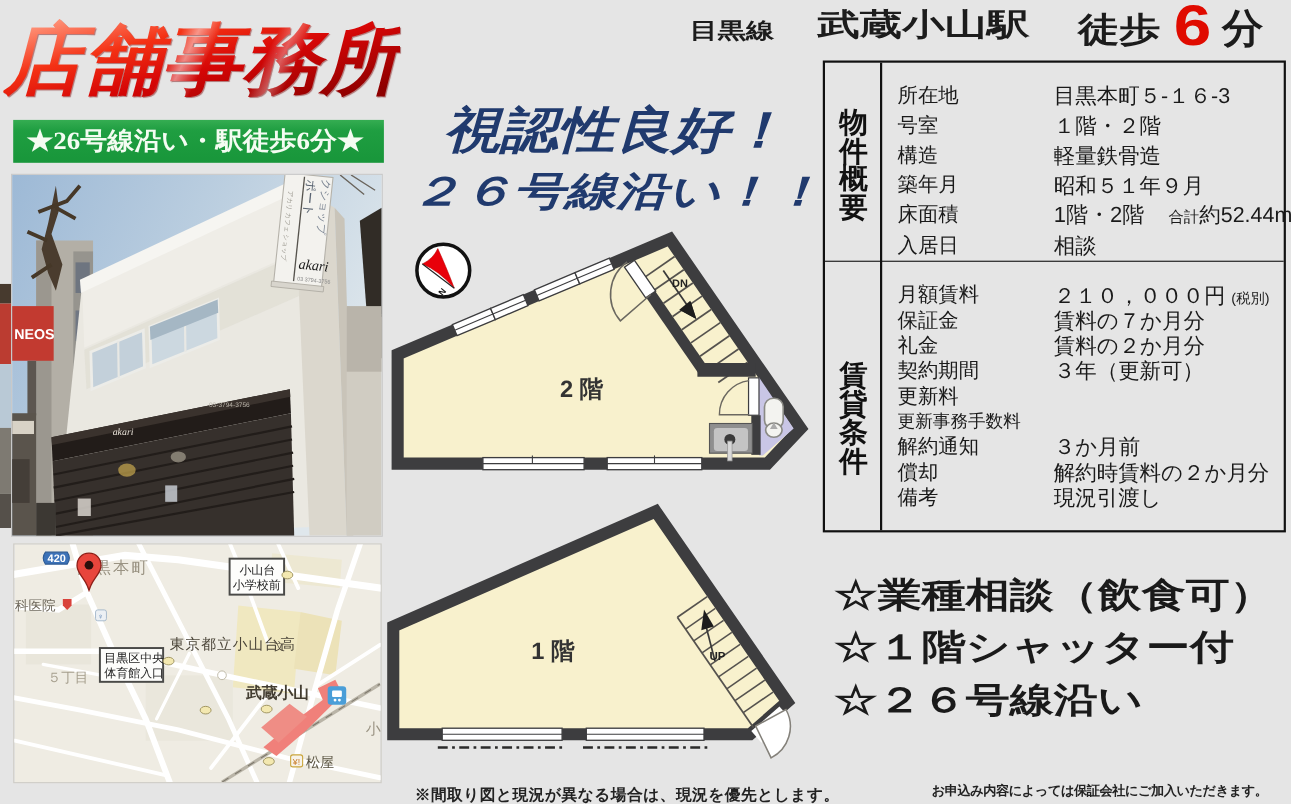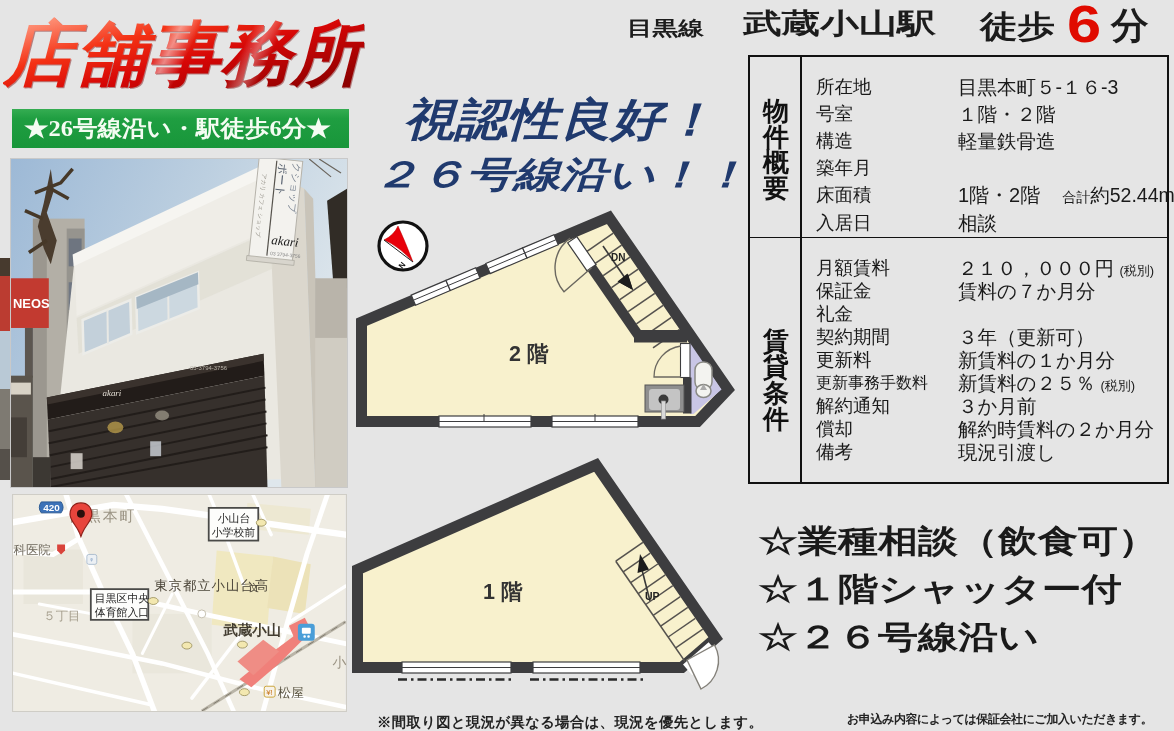--- a/index.html
+++ b/index.html
@@ -348,35 +348,35 @@
   <div class="abs" style="left:11px;top:42px;width:30px;font-size:26px;font-weight:bold;color:#111;line-height:25.5px;text-align:center;">物<br>件<br>概<br>要</div>
 
   <div class="abs" style="left:11px;top:271px;width:30px;font-size:26px;font-weight:bold;color:#111;line-height:26px;text-align:center;">賃<br>貸<br>条<br>件</div>
 <div class="abs" style="left:66px;top:16.5px;font-size:18.5px;color:#1a1a1a;white-space:nowrap;">所在地</div>
       <div class="abs" style="left:208px;top:16.5px;font-size:19.5px;color:#1a1a1a;white-space:nowrap;">目黒本町５-１６-3</div>
 <div class="abs" style="left:66px;top:43.7px;font-size:18.5px;color:#1a1a1a;white-space:nowrap;">号室</div>
       <div class="abs" style="left:208px;top:43.7px;font-size:19.5px;color:#1a1a1a;white-space:nowrap;font-family:Liberation Mono, monospace;">１階・２階</div>
 <div class="abs" style="left:66px;top:70.9px;font-size:18.5px;color:#1a1a1a;white-space:nowrap;">構造</div>
       <div class="abs" style="left:208px;top:70.9px;font-size:19.5px;color:#1a1a1a;white-space:nowrap;">軽量鉄骨造</div>
 <div class="abs" style="left:66px;top:98.1px;font-size:18.5px;color:#1a1a1a;white-space:nowrap;">築年月</div>
+      <div class="abs" style="left:208px;top:98.1px;font-size:19.5px;color:#1a1a1a;white-space:nowrap;">昭和５１年９月</div>
 <div class="abs" style="left:66px;top:125.3px;font-size:18.5px;color:#1a1a1a;white-space:nowrap;">床面積</div>
       <div class="abs" style="left:208px;top:125.3px;font-size:19.5px;color:#1a1a1a;white-space:nowrap;"><span style="font-size:20px;">1階・2階</span><span style="font-size:14px;padding-left:22px;">合計</span>約52.44m<span style="font-size:11px;vertical-align:5px;">2</span></div>
 <div class="abs" style="left:66px;top:152.5px;font-size:18.5px;color:#1a1a1a;white-space:nowrap;">入居日</div>
       <div class="abs" style="left:208px;top:152.5px;font-size:19.5px;color:#1a1a1a;white-space:nowrap;">相談</div>
 <div class="abs" style="left:66px;top:197.7px;font-size:18.5px;color:#1a1a1a;white-space:nowrap;">月額賃料</div>
       <div class="abs" style="left:208px;top:197.7px;font-size:19.5px;color:#1a1a1a;white-space:nowrap;">２１０，０００円 <span style="font-size:13px;">(税別)</span></div>
 <div class="abs" style="left:66px;top:220.7px;font-size:18.5px;color:#1a1a1a;white-space:nowrap;">保証金</div>
       <div class="abs" style="left:208px;top:220.7px;font-size:19.5px;color:#1a1a1a;white-space:nowrap;">賃料の７か月分</div>
 <div class="abs" style="left:66px;top:243.7px;font-size:18.5px;color:#1a1a1a;white-space:nowrap;">礼金</div>
+      <div class="abs" style="left:208px;top:243.7px;font-size:19.5px;color:#1a1a1a;white-space:nowrap;">賃料の２か月分</div>
 <div class="abs" style="left:66px;top:266.7px;font-size:18.5px;color:#1a1a1a;white-space:nowrap;">契約期間</div>
       <div class="abs" style="left:208px;top:266.7px;font-size:19.5px;color:#1a1a1a;white-space:nowrap;">３年（更新可）</div>
 <div class="abs" style="left:66px;top:289.7px;font-size:18.5px;color:#1a1a1a;white-space:nowrap;">更新料</div>
-      <div class="abs" style="left:208px;top:289.7px;font-size:19.5px;color:#1a1a1a;white-space:nowrap;">新賃料の１か月分</div>
 <div class="abs" style="left:66px;top:315.7px;font-size:16px;color:#1a1a1a;white-space:nowrap;">更新事務手数料</div>
-      <div class="abs" style="left:208px;top:312.7px;font-size:19.5px;color:#1a1a1a;white-space:nowrap;">新賃料の２５％ <span style="font-size:13px;">(税別)</span></div>
 <div class="abs" style="left:66px;top:335.7px;font-size:18.5px;color:#1a1a1a;white-space:nowrap;font-family:Liberation Mono, monospace;">解約通知</div>
       <div class="abs" style="left:208px;top:335.7px;font-size:19.5px;color:#1a1a1a;white-space:nowrap;">３か月前</div>
 <div class="abs" style="left:66px;top:358.7px;font-size:18.5px;color:#1a1a1a;white-space:nowrap;">償却</div>
       <div class="abs" style="left:208px;top:358.7px;font-size:19.5px;color:#1a1a1a;white-space:nowrap;">解約時賃料の２か月分</div>
 <div class="abs" style="left:66px;top:381.7px;font-size:18.5px;color:#1a1a1a;white-space:nowrap;">備考</div>
       <div class="abs" style="left:208px;top:381.7px;font-size:19.5px;color:#1a1a1a;white-space:nowrap;">現況引渡し</div>
 </div>
 
 <div class="abs" id="bullets" style="left:758px;top:517px;transform:scale(1,0.8);transform-origin:left top;font-size:40px;font-weight:bold;color:#1a1a1a;line-height:60px;letter-spacing:0px;white-space:nowrap;">☆業種相談（飲食可）<br>☆１階シャッター付<br>☆２６号線沿い</div>
 

